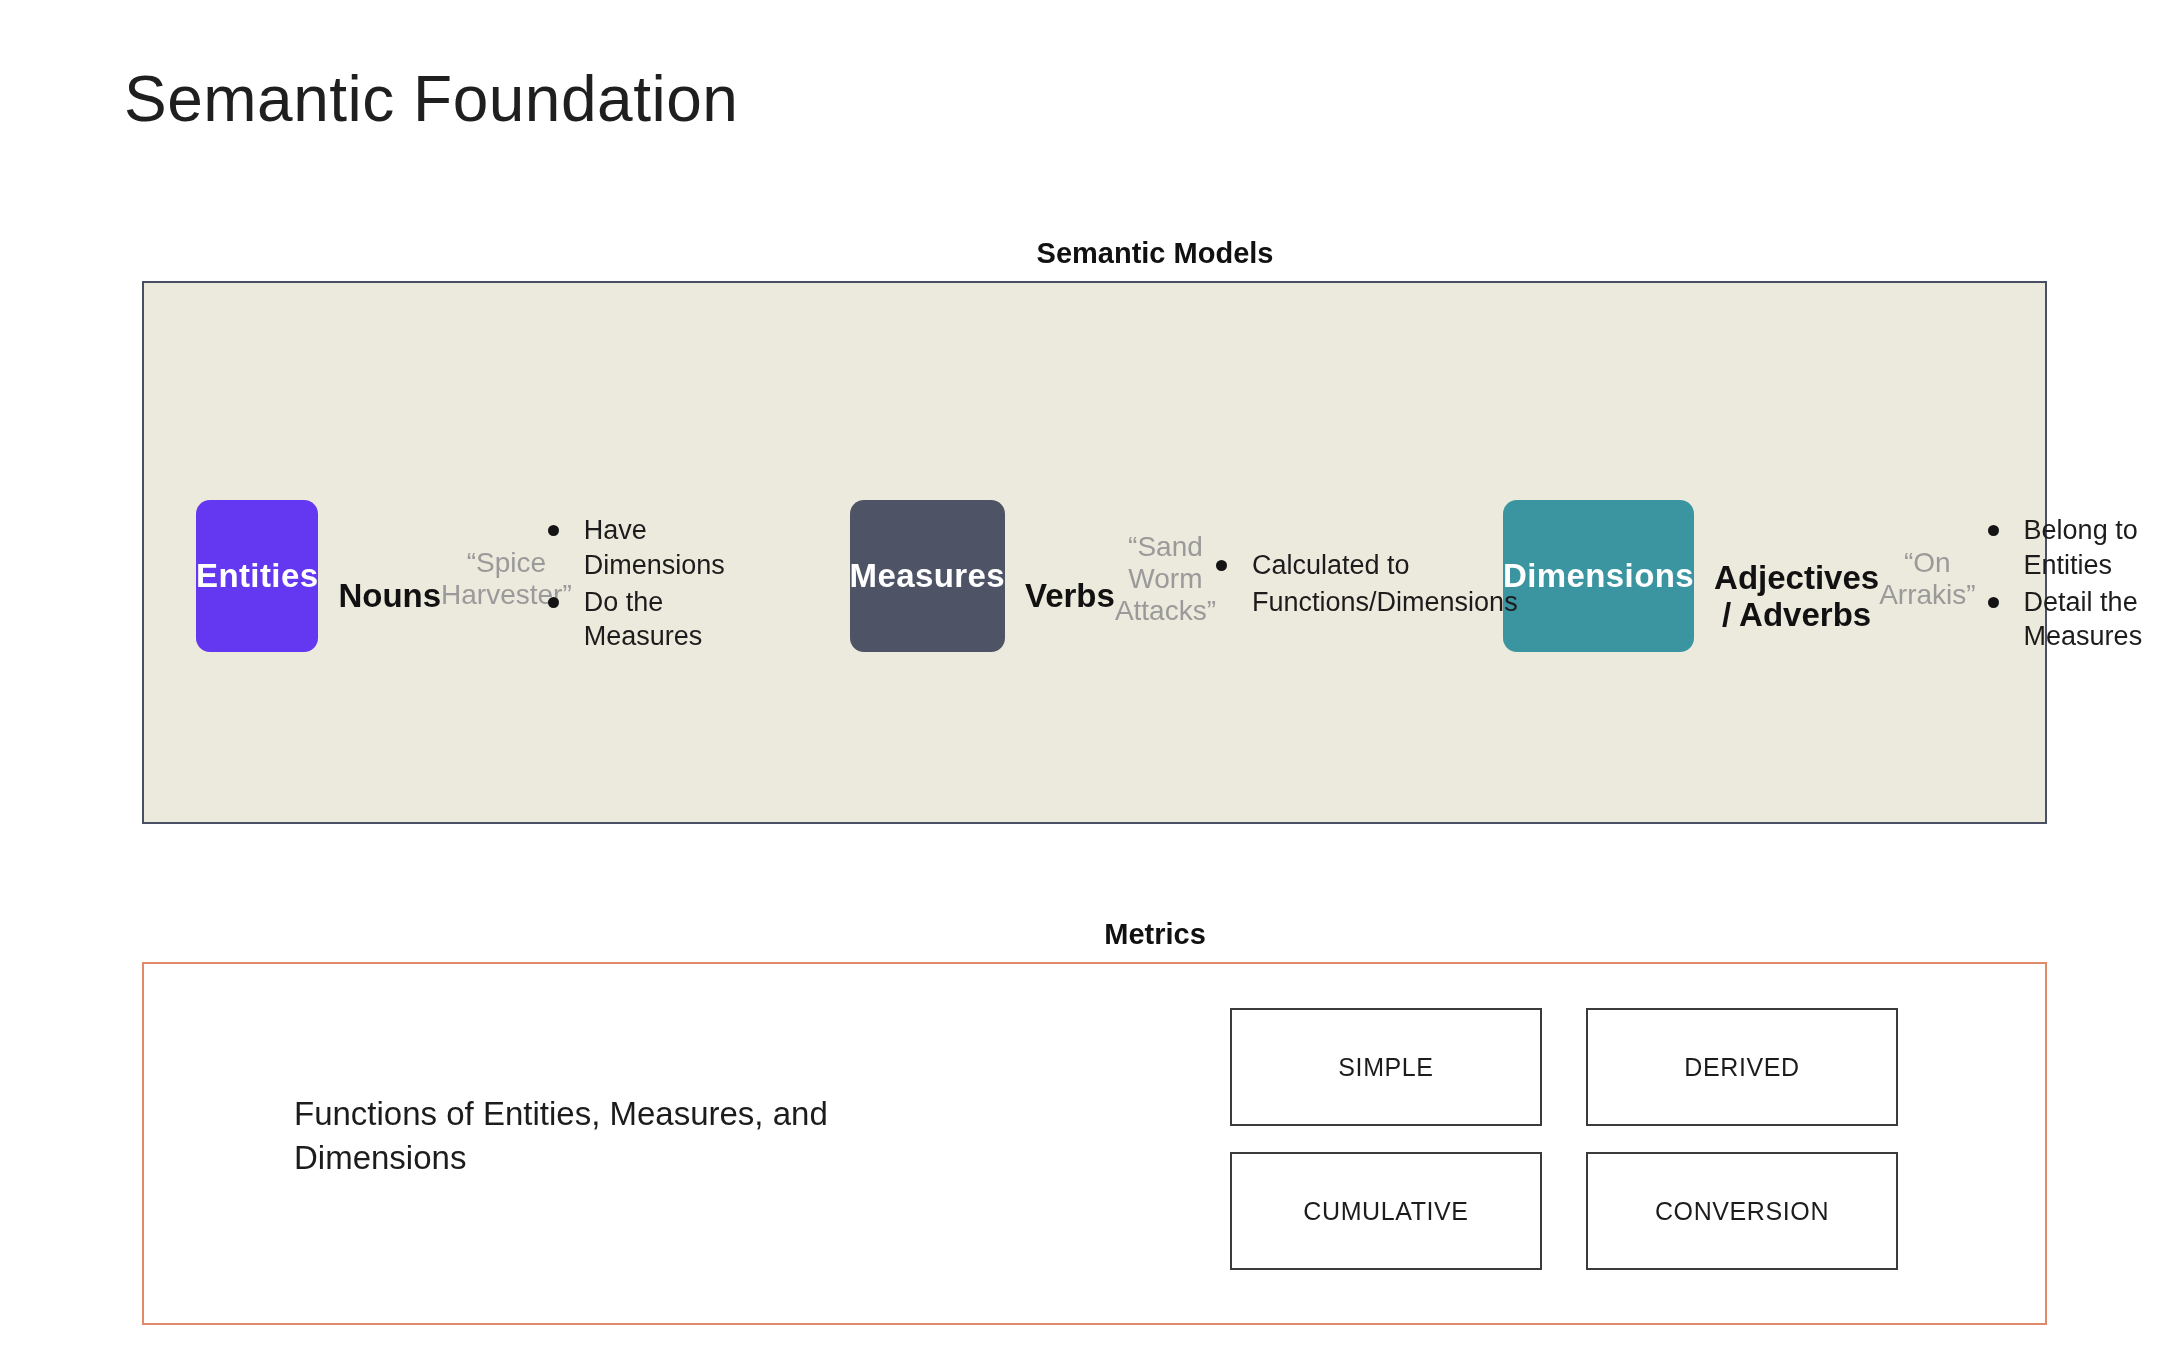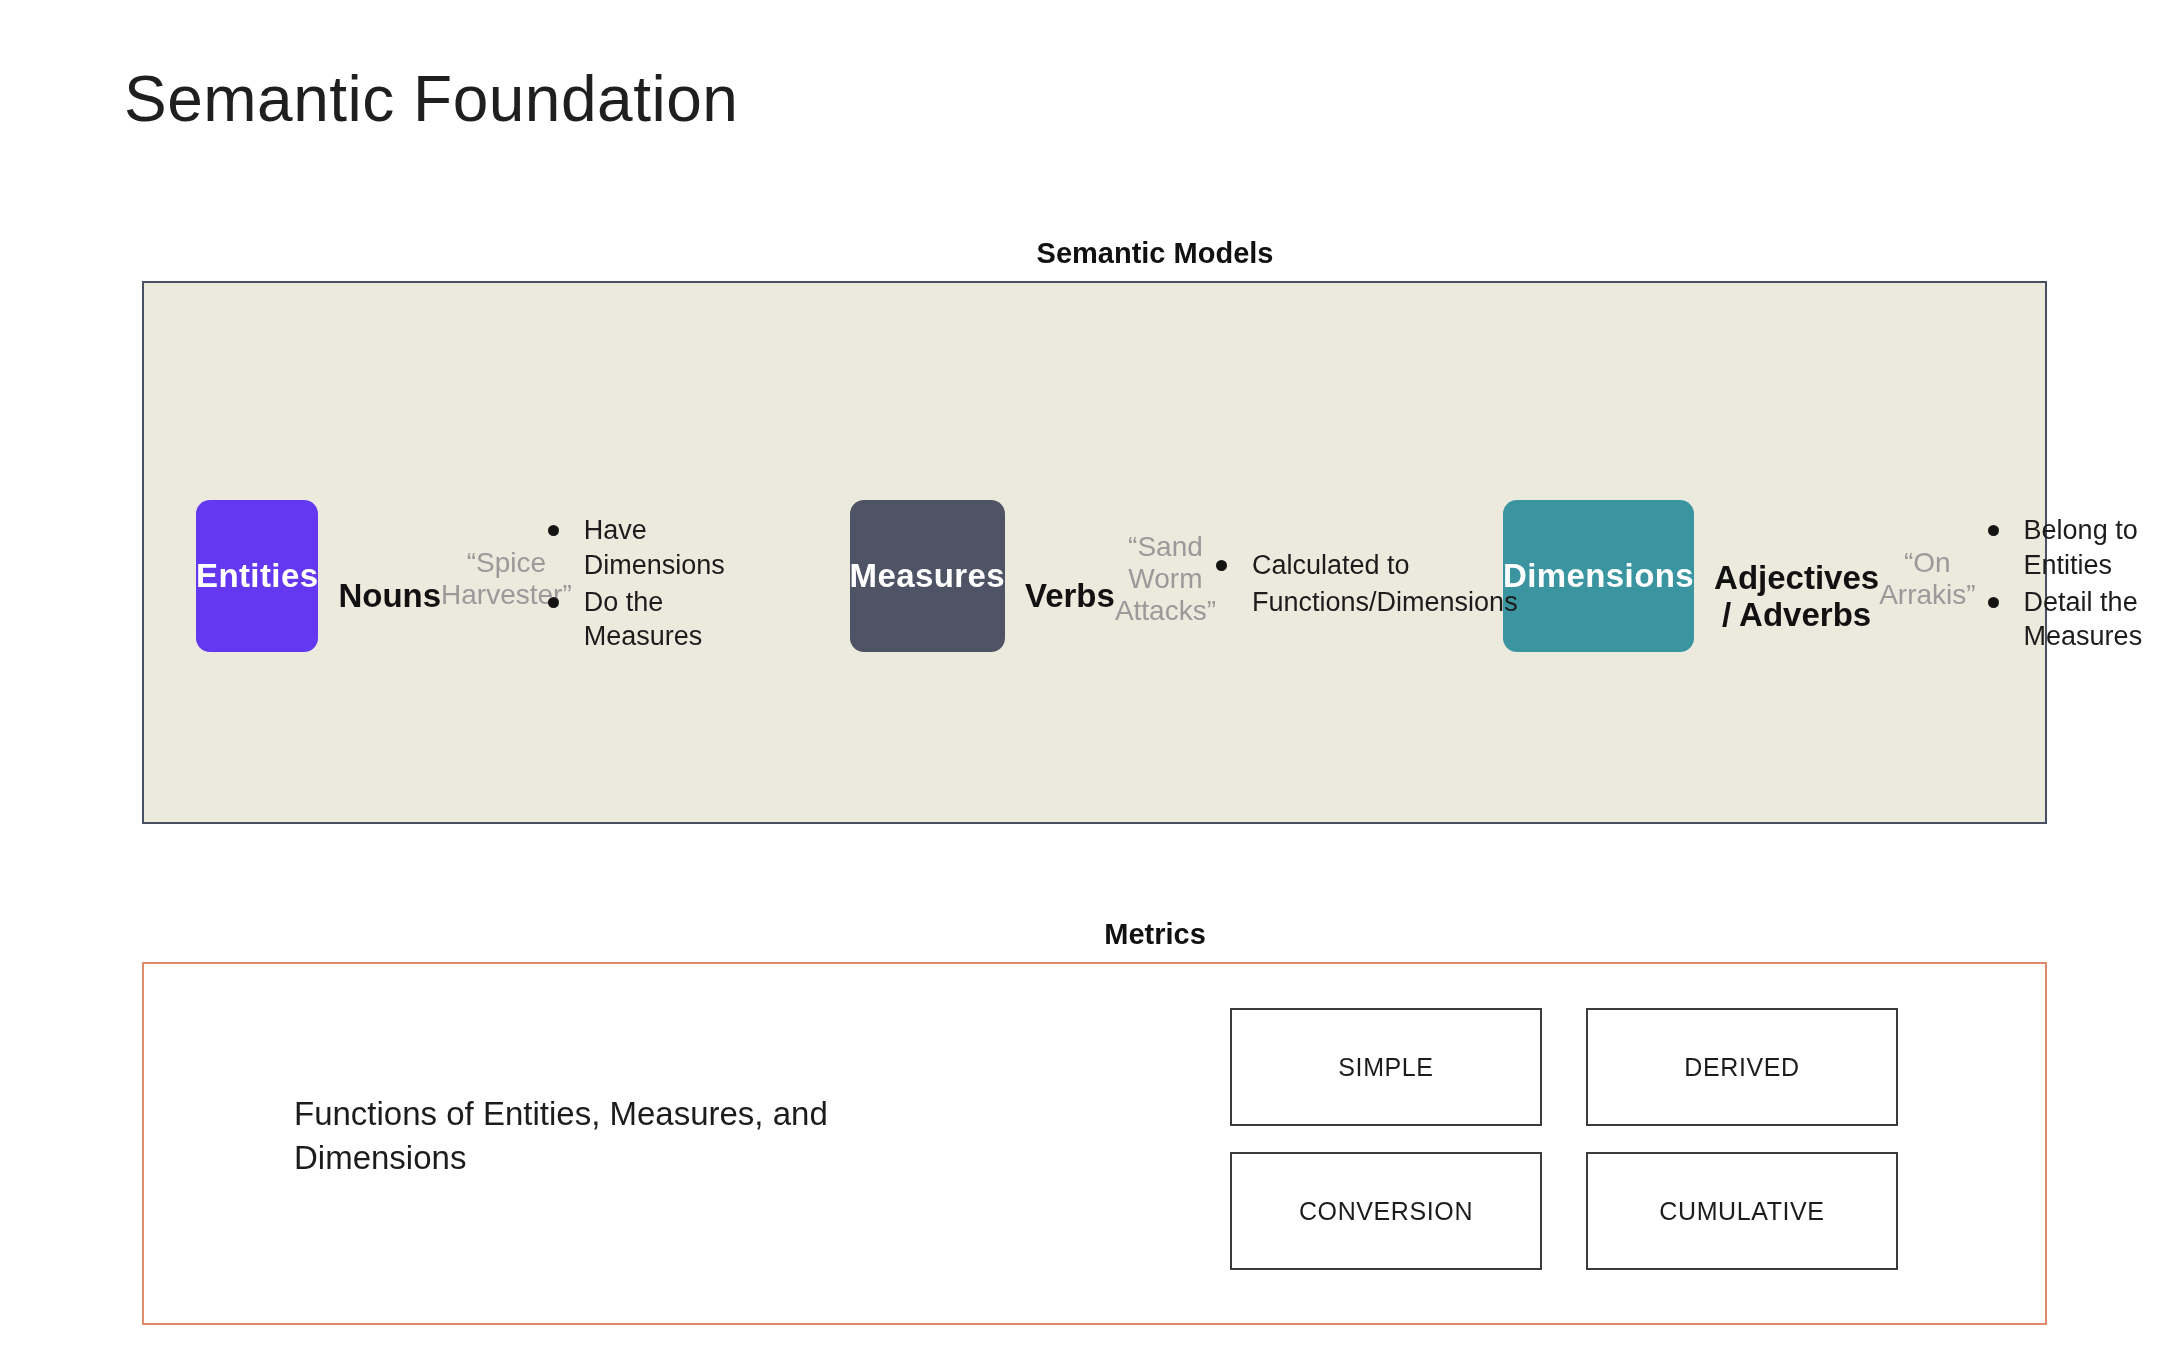--- a/index.html
+++ b/index.html
@@ -222,16 +222,16 @@
   </div>
 </div>
 
 <div class="section-label" id="metrics-label">Metrics</div>
 
 <div class="metrics-panel">
   <div class="metrics-text">Functions of Entities, Measures, and Dimensions</div>
   <div class="metrics-grid">
     <div class="metric-box">SIMPLE</div>
     <div class="metric-box">DERIVED</div>
+    <div class="metric-box">CUMULATIVE</div>
     <div class="metric-box">CONVERSION</div>
-    <div class="metric-box">CUMULATIVE</div>
   </div>
 </div>
 
 </body></html>

